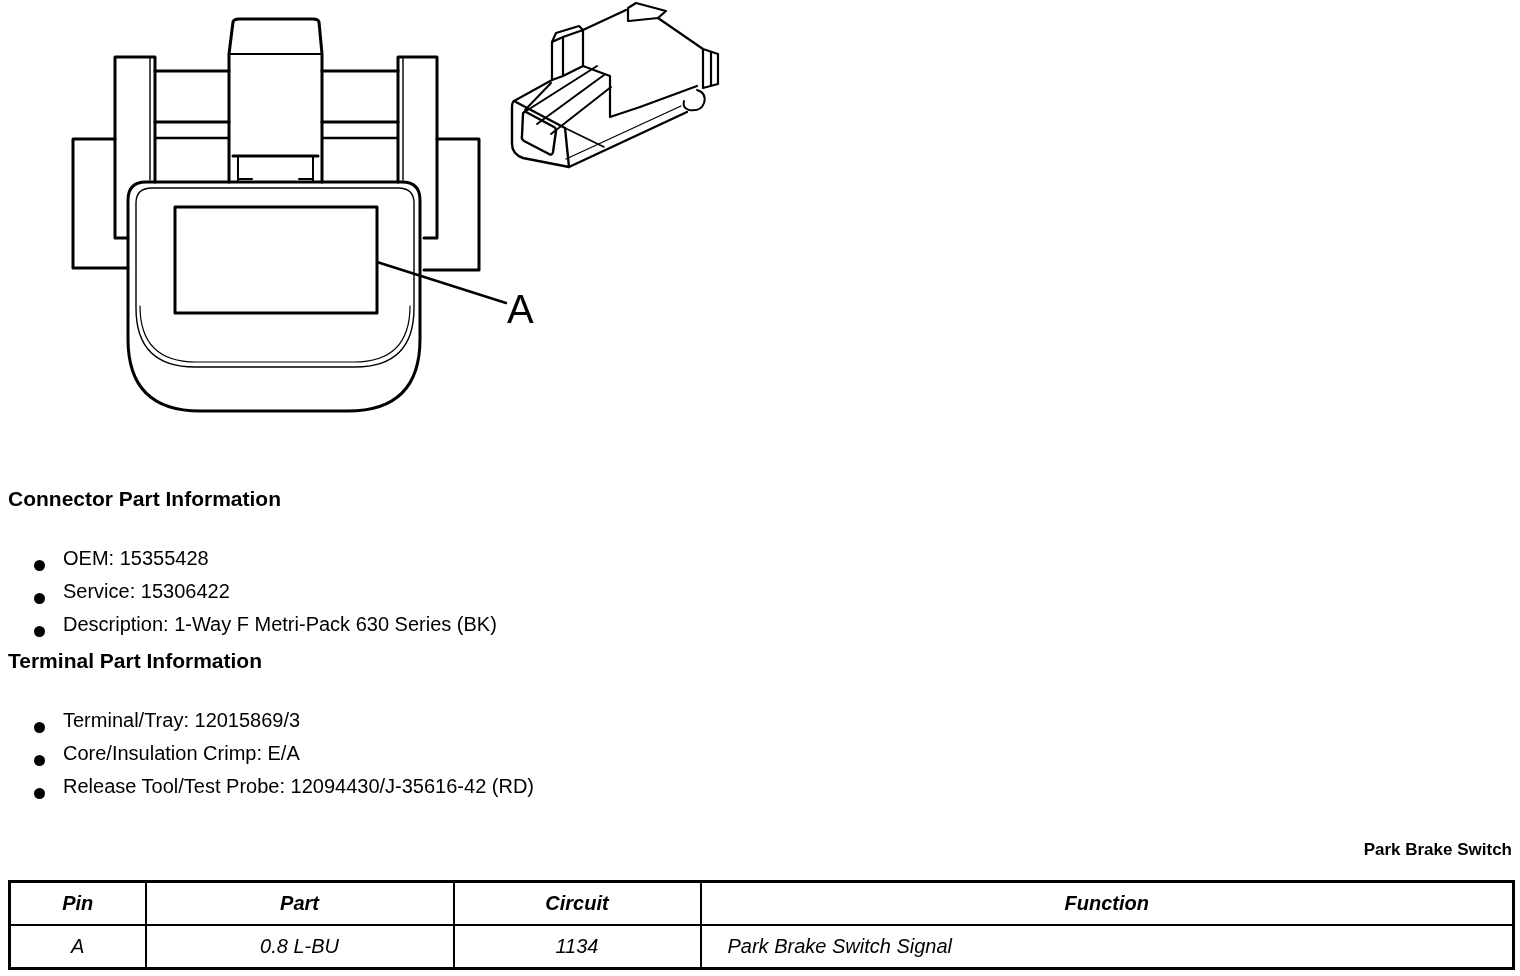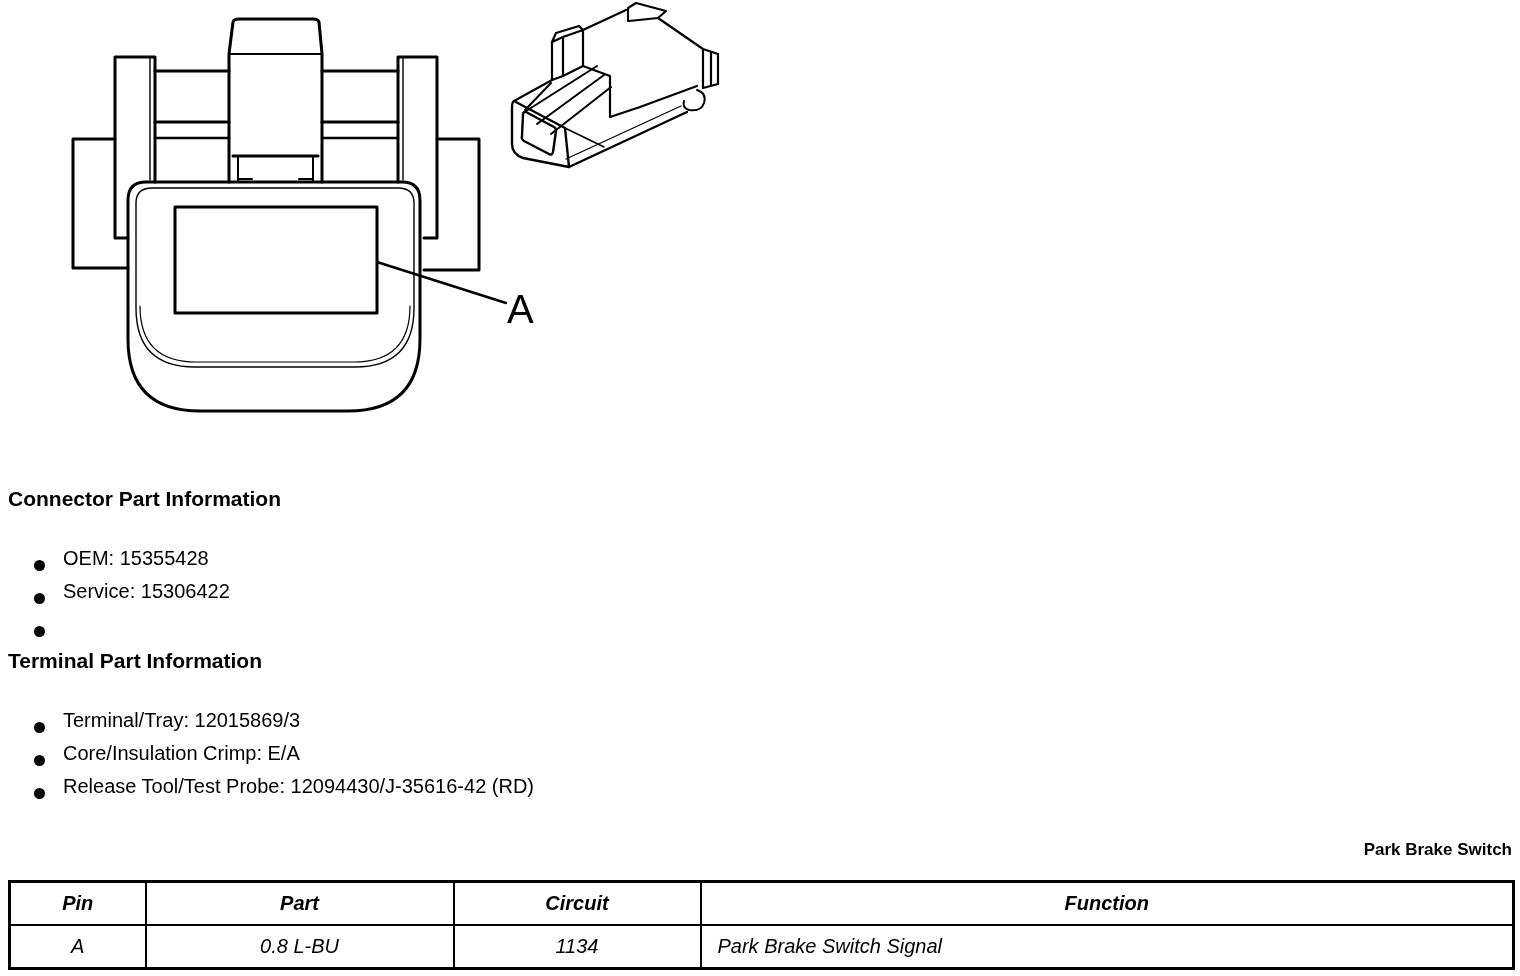--- a/index.html
+++ b/index.html
@@ -32,21 +32,21 @@
   table.pin-table{
     position:absolute;left:8px;top:880px;width:1504px;
     border-collapse:collapse;table-layout:fixed;
     border:3px solid #000;font-size:20px;
   }
   table.pin-table th,table.pin-table td{
     border:2px solid #000;height:41px;padding:0;text-align:center;
     overflow:hidden;white-space:nowrap;font-style:italic;
   }
   table.pin-table th{font-weight:bold;}
-  table.pin-table td.fn-cell{text-align:left;padding-left:16px;}
+  table.pin-table td.fn-cell{text-align:left;padding-left:26px;}
 </style>
 </head>
 <body>
 
 <svg class="abs" style="left:0;top:0;" width="560" height="430" viewBox="0 0 560 430" fill="none" stroke="#000" stroke-linecap="round" stroke-linejoin="round">
 
   <path stroke-width="3" d="M73,139 H115 M73,139 V268 M73,268 H128"></path>
 
   <path stroke-width="3" d="M437,139 H479 M479,139 V270 M479,270 H424"></path>
 
@@ -110,20 +110,21 @@
   <div class="bullet-item">
     <span class="bullet-dot"></span>
     <span>OEM: 15355428</span>
   </div>
   <div class="bullet-item">
     <span class="bullet-dot"></span>
     <span>Service: 15306422</span>
   </div>
   <div class="bullet-item">
     <span class="bullet-dot"></span>
+    <span>Description: 1-Way F Metri-Pack 630 Series (BK)</span>
   </div>
 </div>
 
 <div class="abs section-heading" style="left:8px;top:649px;">Terminal Part Information</div>
 
 <div class="bullet-list" style="top:700px;">
   <div class="bullet-item">
     <span class="bullet-dot"></span>
     <span>Terminal/Tray: 12015869/3</span>
   </div>

